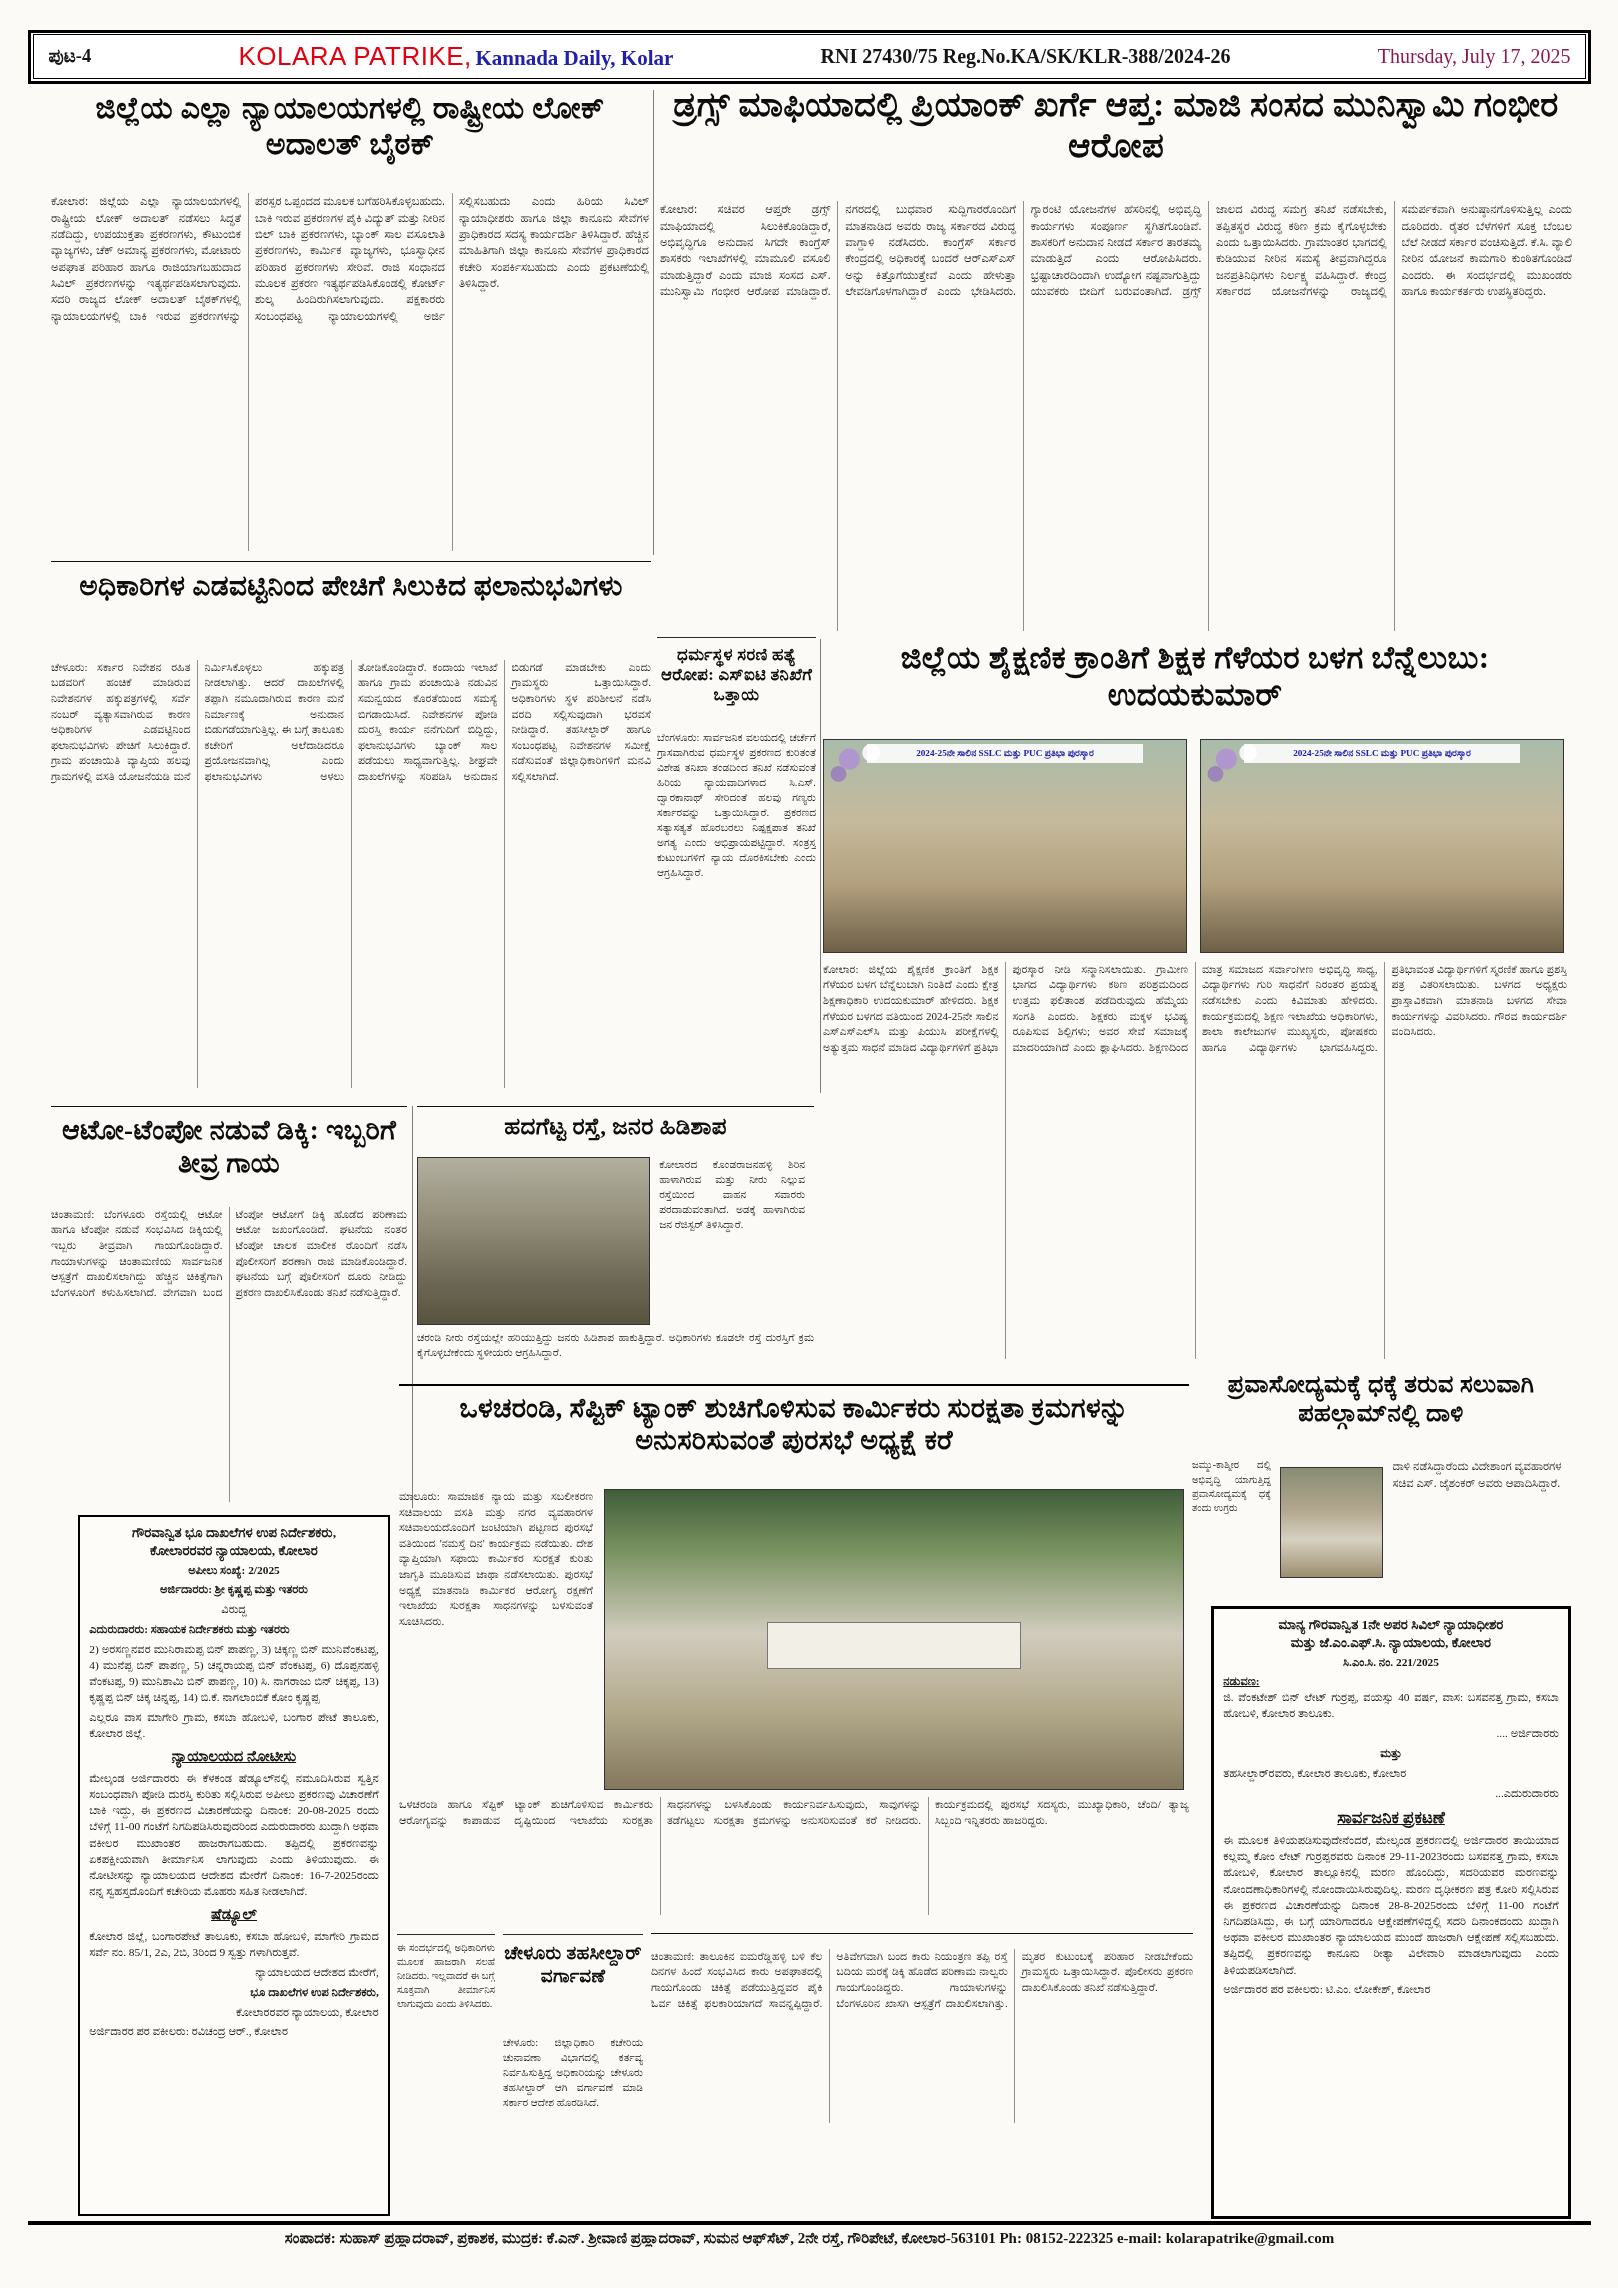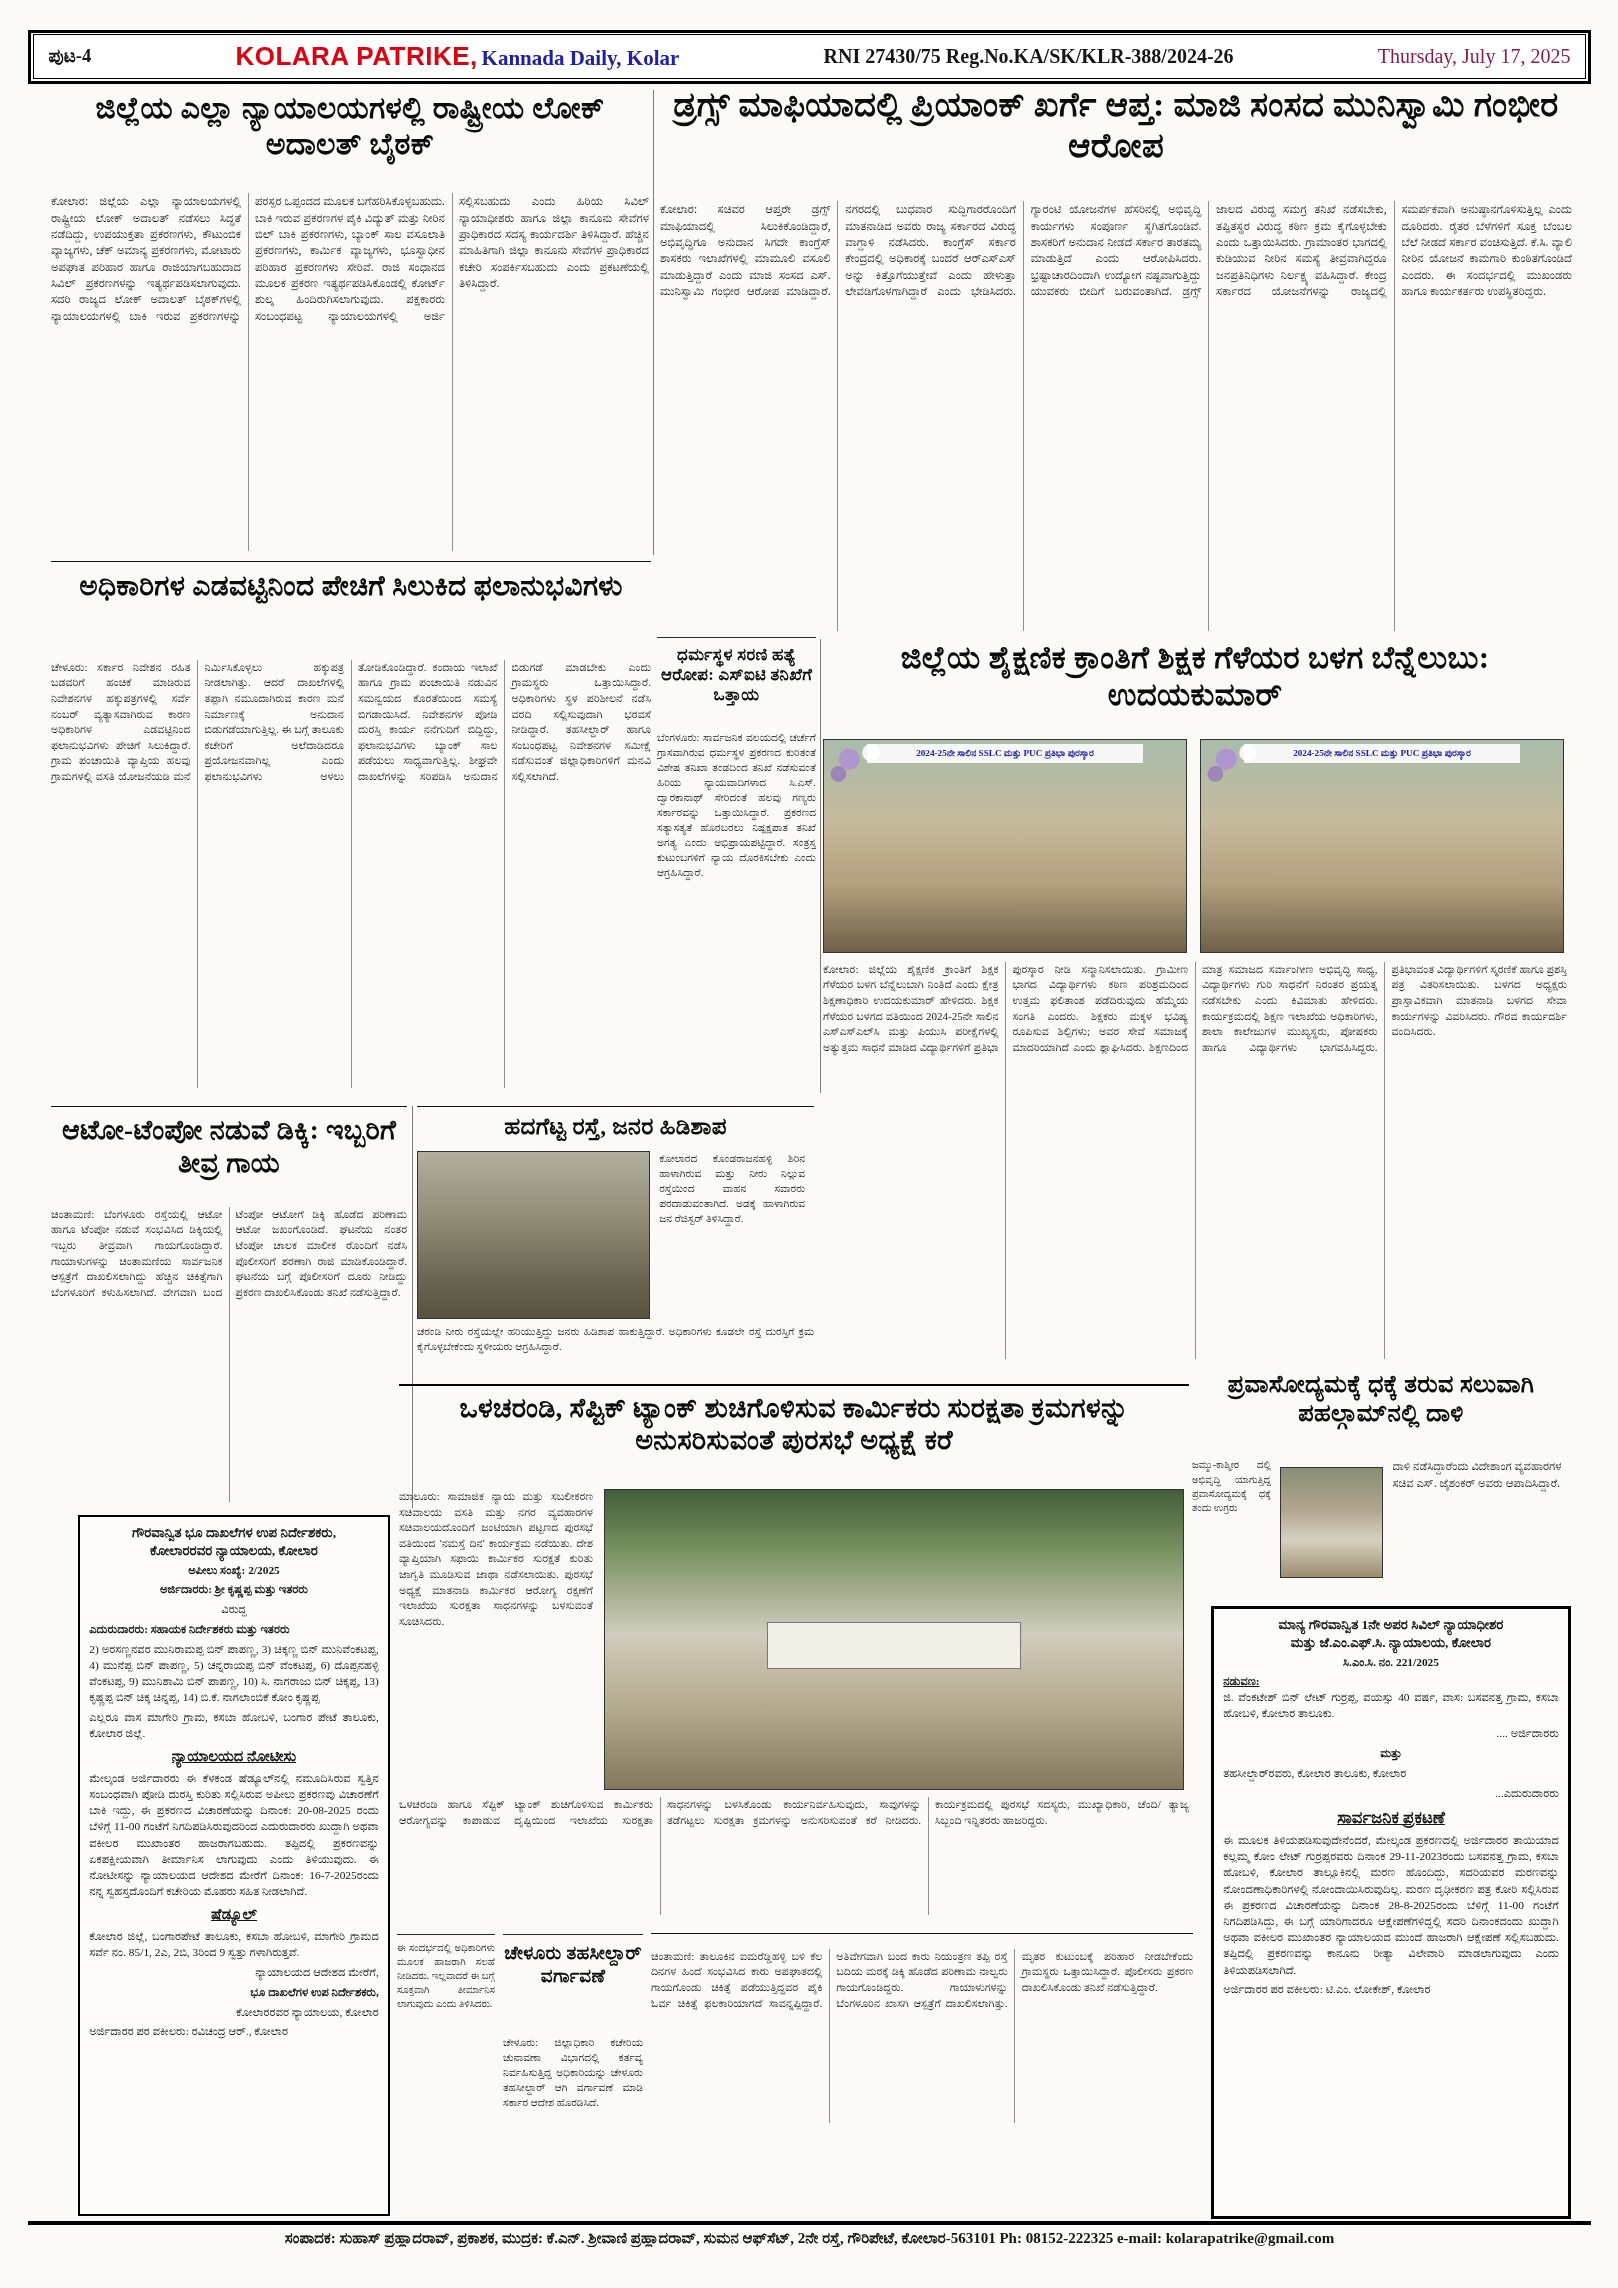--- a/index.html
+++ b/index.html
@@ -14,21 +14,21 @@
   .c4{column-count:4;column-gap:14px;column-rule:0.9px solid #8f8f8f}
   .c5{column-count:5;column-gap:14.8px;column-rule:0.9px solid #8f8f8f}
   .rule-top-thin{border-top:0.9px solid #2a2a2a}
   .rule-top{border-top:1.8px solid #111}
   .rule-top-thick{border-top:2.8px solid #000}
   .vline{position:absolute;width:0.9px;background:#7d7d7d}
   
   #header{left:28px;top:29.5px;width:1563px;height:54px;border:3.7px solid #000;background:#fff;padding:1.8px}
   #header .inner{height:100%;border:0.9px solid #000;display:flex;align-items:center;justify-content:space-between;padding:0 14.8px;gap:29px}
   .h-page{font-size:18.5px;font-weight:700}
-  .h-brand{font-family:"Liberation Sans",sans-serif;font-size:26px;font-weight:700;color:var(--brand-red,#e3000f);letter-spacing:0.5px}
+  .h-brand{font-family:"Liberation Sans",sans-serif;font-size:26px;font-weight:400;color:var(--brand-red,#e3000f);letter-spacing:0.5px}
   .h-sub{font-size:21px;color:var(--brand-blue,#2020ae);font-weight:600}
   .h-rni{font-size:20px;font-weight:700}
   .h-date{font-size:20px;font-weight:400;color:var(--date-purple,#8c1a52)}
   
   .photo{position:relative;border:0.9px solid #333;overflow:hidden}
   .photo .banner{position:absolute;top:4.6px;left:12%;right:12%;height:18.5px;background:rgba(255,255,255,.88);color:var(--brand-blue,#2020ae);font-size:9.2px;font-weight:700;text-align:center;line-height:18.5px;overflow:hidden;white-space:nowrap}
   .ph-edu{background:
     radial-gradient(circle at 7% 9%, rgba(176,146,210,.9) 0 10px, transparent 11px),
     radial-gradient(circle at 13% 6%, rgba(255,255,255,.85) 0 8.3px, transparent 9.2px),
     radial-gradient(circle at 4% 16%, rgba(150,120,190,.8) 0 7.4px, transparent 8.3px),
@@ -103,21 +103,21 @@
   </div>
 
   <div class="blk rule-top" style="left:51px;top:1106px;width:356px;height:402px;padding-top:7.4px">
     <div class="hl" style="font-size:27px;height:85px">ಆಟೋ-ಟೆಂಪೋ ನಡುವೆ ಡಿಕ್ಕಿ: ಇಬ್ಬರಿಗೆ ತೀವ್ರ ಗಾಯ</div>
     <div class="bd c2" style="margin-top:7.4px;height:295px;font-size:11px">ಚಿಂತಾಮಣಿ: ಬೆಂಗಳೂರು ರಸ್ತೆಯಲ್ಲಿ ಆಟೋ ಹಾಗೂ ಟೆಂಪೋ ನಡುವೆ ಸಂಭವಿಸಿದ ಡಿಕ್ಕಿಯಲ್ಲಿ ಇಬ್ಬರು ತೀವ್ರವಾಗಿ ಗಾಯಗೊಂಡಿದ್ದಾರೆ. ಗಾಯಾಳುಗಳನ್ನು ಚಿಂತಾಮಣಿಯ ಸಾರ್ವಜನಿಕ ಆಸ್ಪತ್ರೆಗೆ ದಾಖಲಿಸಲಾಗಿದ್ದು ಹೆಚ್ಚಿನ ಚಿಕಿತ್ಸೆಗಾಗಿ ಬೆಂಗಳೂರಿಗೆ ಕಳುಹಿಸಲಾಗಿದೆ. ವೇಗವಾಗಿ ಬಂದ ಟೆಂಪೋ ಆಟೋಗೆ ಡಿಕ್ಕಿ ಹೊಡೆದ ಪರಿಣಾಮ ಆಟೋ ಜಖಂಗೊಂಡಿದೆ. ಘಟನೆಯ ನಂತರ ಟೆಂಪೋ ಚಾಲಕ ಮಾಲೀಕ ರೊಂದಿಗೆ ನಡೆಸಿ ಪೊಲೀಸರಿಗೆ ಶರಣಾಗಿ ರಾಜಿ ಮಾಡಿಕೊಂಡಿದ್ದಾರೆ. ಘಟನೆಯ ಬಗ್ಗೆ ಪೊಲೀಸರಿಗೆ ದೂರು ನೀಡಿದ್ದು ಪ್ರಕರಣ ದಾಖಲಿಸಿಕೊಂಡು ತನಿಖೆ ನಡೆಸುತ್ತಿದ್ದಾರೆ.</div>
   </div>
   <div class="vline" style="left:412px;top:1106px;height:402px"></div>
 
   <div class="blk rule-top" style="left:417px;top:1106px;width:397px;height:271px;padding-top:5.5px">
     <div class="hl" style="font-size:23px;height:37px">ಹದಗೆಟ್ಟ ರಸ್ತೆ, ಜನರ ಹಿಡಿಶಾಪ</div>
-    <div style="display:flex;gap:9.2px;margin-top:1px">
+    <div style="display:flex;gap:9.2px;margin-top:7px">
       <div class="photo ph-road" style="width:233px;height:168px"></div>
       <div class="bd" style="width:146px;height:168px;font-size:10.6px">ಕೋಲಾರದ ಕೊಂಡರಾಜನಹಳ್ಳಿ ಶಿರಿನ ಹಾಳಾಗಿರುವ ಮತ್ತು ನೀರು ನಿಲ್ಲುವ ರಸ್ತೆಯಿಂದ ವಾಹನ ಸವಾರರು ಪರದಾಡುವಂತಾಗಿದೆ. ಅಡಕ್ಕೆ ಹಾಳಾಗಿರುವ ಜನ ರೆಜಿಸ್ಟರ್ ತಿಳಿಸಿದ್ದಾರೆ.</div>
     </div>
     <div class="bd" style="margin-top:5.5px;height:46px;font-size:10.6px">ಚರಂಡಿ ನೀರು ರಸ್ತೆಯಲ್ಲೇ ಹರಿಯುತ್ತಿದ್ದು ಜನರು ಹಿಡಿಶಾಪ ಹಾಕುತ್ತಿದ್ದಾರೆ. ಅಧಿಕಾರಿಗಳು ಕೂಡಲೇ ರಸ್ತೆ ದುರಸ್ತಿಗೆ ಕ್ರಮ ಕೈಗೊಳ್ಳಬೇಕೆಂದು ಸ್ಥಳೀಯರು ಆಗ್ರಹಿಸಿದ್ದಾರೆ.</div>
   </div>
 
   <div class="blk rule-top-thick" style="left:399px;top:1384px;width:790px;height:543px;padding-top:5.5px">
     <div class="hl" style="font-size:27px;height:92px">ಒಳಚರಂಡಿ, ಸೆಪ್ಟಿಕ್ ಟ್ಯಾಂಕ್ ಶುಚಿಗೊಳಿಸುವ ಕಾರ್ಮಿಕರು ಸುರಕ್ಷತಾ ಕ್ರಮಗಳನ್ನು ಅನುಸರಿಸುವಂತೆ ಪುರಸಭೆ ಅಧ್ಯಕ್ಷೆ ಕರೆ</div>
     <div style="display:flex;gap:11px;margin-top:5.5px">
       <div class="bd" style="width:194px;height:301px;font-size:11px">ಮಾಲೂರು: ಸಾಮಾಜಿಕ ನ್ಯಾಯ ಮತ್ತು ಸಬಲೀಕರಣ ಸಚಿವಾಲಯ ವಸತಿ ಮತ್ತು ನಗರ ವ್ಯವಹಾರಗಳ ಸಚಿವಾಲಯದೊಂದಿಗೆ ಜಂಟಿಯಾಗಿ ಪಟ್ಟಣದ ಪುರಸಭೆ ವತಿಯಿಂದ 'ನಮಸ್ತೆ ದಿನ' ಕಾರ್ಯಕ್ರಮ ನಡೆಯಿತು. ದೇಶ ವ್ಯಾಪ್ತಿಯಾಗಿ ಸಫಾಯಿ ಕಾರ್ಮಿಕರ ಸುರಕ್ಷತೆ ಕುರಿತು ಜಾಗೃತಿ ಮೂಡಿಸುವ ಜಾಥಾ ನಡೆಸಲಾಯಿತು. ಪುರಸಭೆ ಅಧ್ಯಕ್ಷೆ ಮಾತನಾಡಿ ಕಾರ್ಮಿಕರ ಆರೋಗ್ಯ ರಕ್ಷಣೆಗೆ ಇಲಾಖೆಯ ಸುರಕ್ಷತಾ ಸಾಧನಗಳನ್ನು ಬಳಸುವಂತೆ ಸೂಚಿಸಿದರು.</div>

